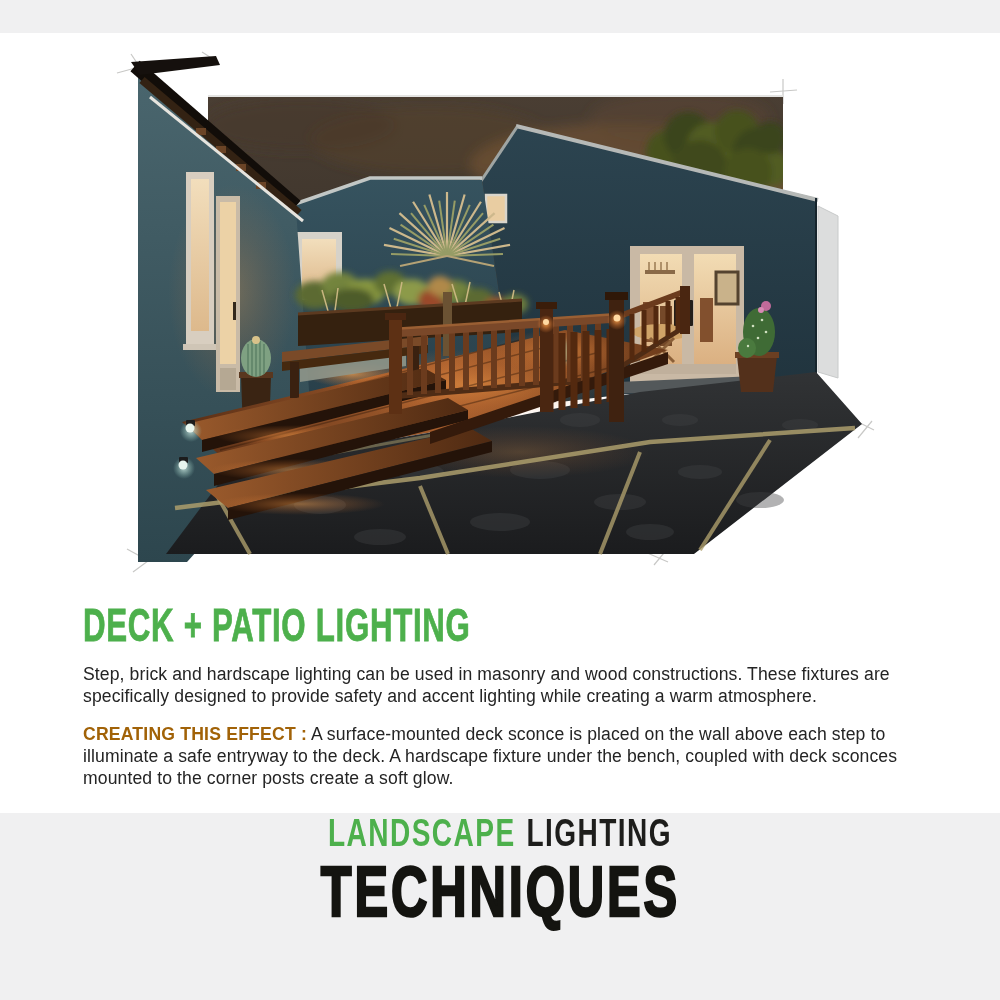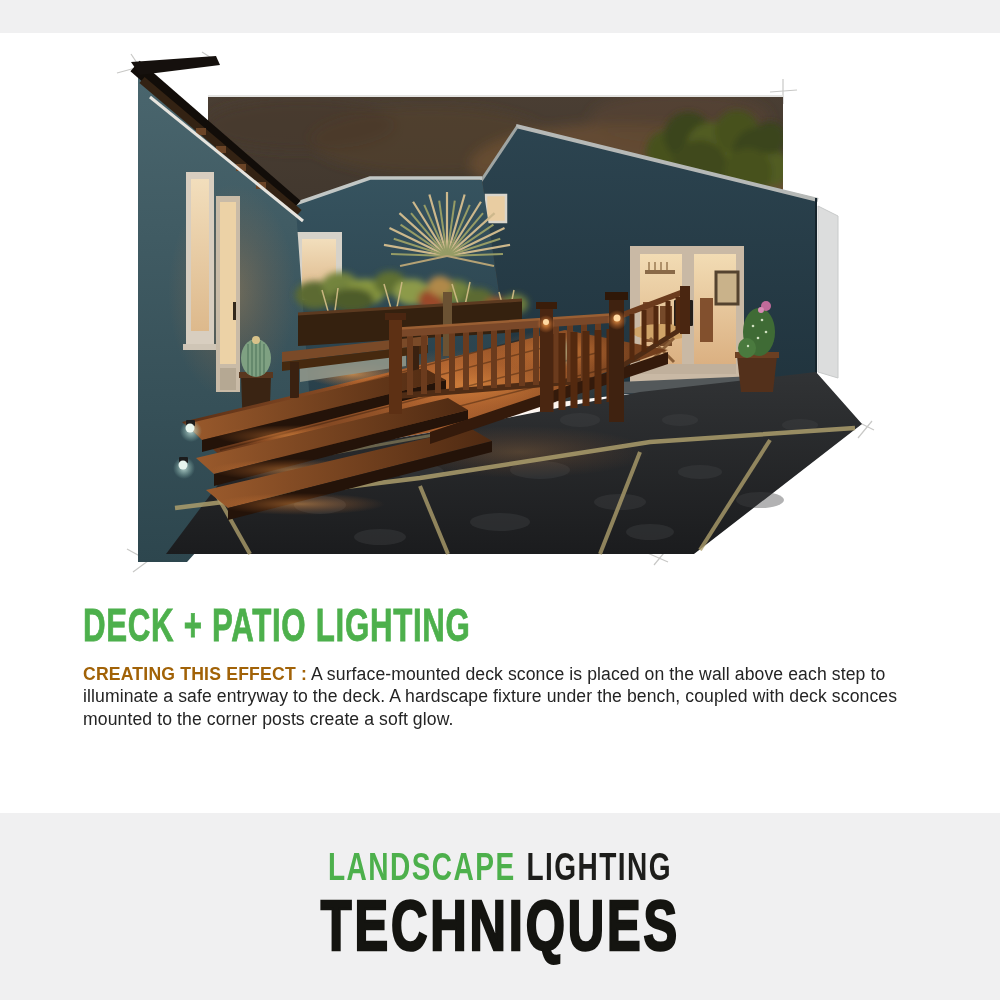--- a/index.html
+++ b/index.html
@@ -3,21 +3,21 @@
 <meta charset="utf-8">
 <style>
   html,body{margin:0;padding:0;background:#ffffff;}
   .page{
     position:relative;width:1000px;height:1000px;background:#ffffff;overflow:hidden;
     font-family:"Liberation Sans", sans-serif;
   }
   .band{position:absolute;left:0;width:1000px;background:#f0f0f1;}
   .band-top{top:0;height:33px;}
   .band-bottom{top:813px;height:187px;display:flex;flex-direction:column;align-items:center;
-    padding-top:34px;box-sizing:border-box;}
+    box-sizing:border-box;}
   .scene{position:absolute;left:0;top:0;}
   .content{position:absolute;left:83px;top:602px;width:864px;}
   .headline{
     margin:0;font-size:46px;line-height:1.0;font-weight:700;color:#4db04c;
     letter-spacing:1px;white-space:nowrap;
     transform:scaleX(.68);transform-origin:left top;
     -webkit-text-stroke:0.8px #4db04c;
   }
   .body-text{
     margin:15px 0 0 0;font-size:17.6px;line-height:1.27;color:#242424;letter-spacing:.1px;
@@ -412,20 +412,21 @@
       <circle cx="748" cy="346" r="1.2" fill="#cfe0c0"></circle>
       <circle cx="766" cy="306" r="5" fill="#c06a9a"></circle>
       <circle cx="761" cy="310" r="3" fill="#d88ab4"></circle>
     </g>
 
     <polygon points="818,206 838,216 838,378 818,372" fill="#dcdddd" stroke="#c8caca" stroke-width="1"></polygon>
   </svg>
 
   <div class="content">
     <h1 class="headline">DECK + PATIO LIGHTING</h1>
+    <p class="body-text">Step, brick and hardscape lighting can be used in masonry and wood constructions. These fixtures are specifically designed to provide safety and accent lighting while creating a warm atmosphere.</p>
     <p class="body-text"><b>CREATING THIS EFFECT :</b><span> A surface-mounted deck sconce is placed on the wall above each step to illuminate a safe entryway to the deck. A hardscape fixture under the bench, coupled with deck sconces mounted to the corner posts create a soft glow.</span></p>
   </div>
 
   <div class="band band-bottom">
     <div class="brand-line"><span class="green">LANDSCAPE</span><span>LIGHTING</span></div>
     <div class="brand-title">TECHNIQUES</div>
   </div>
 
 </div>
 

